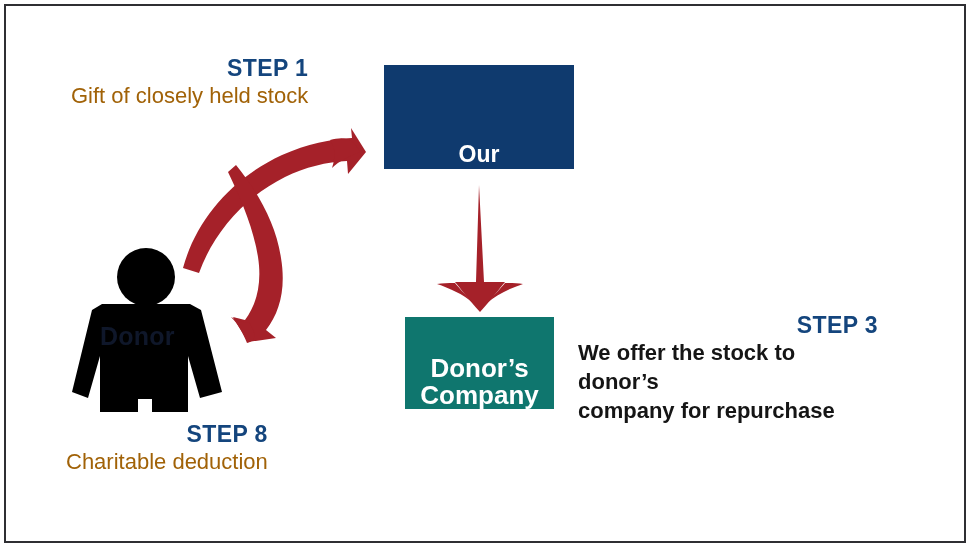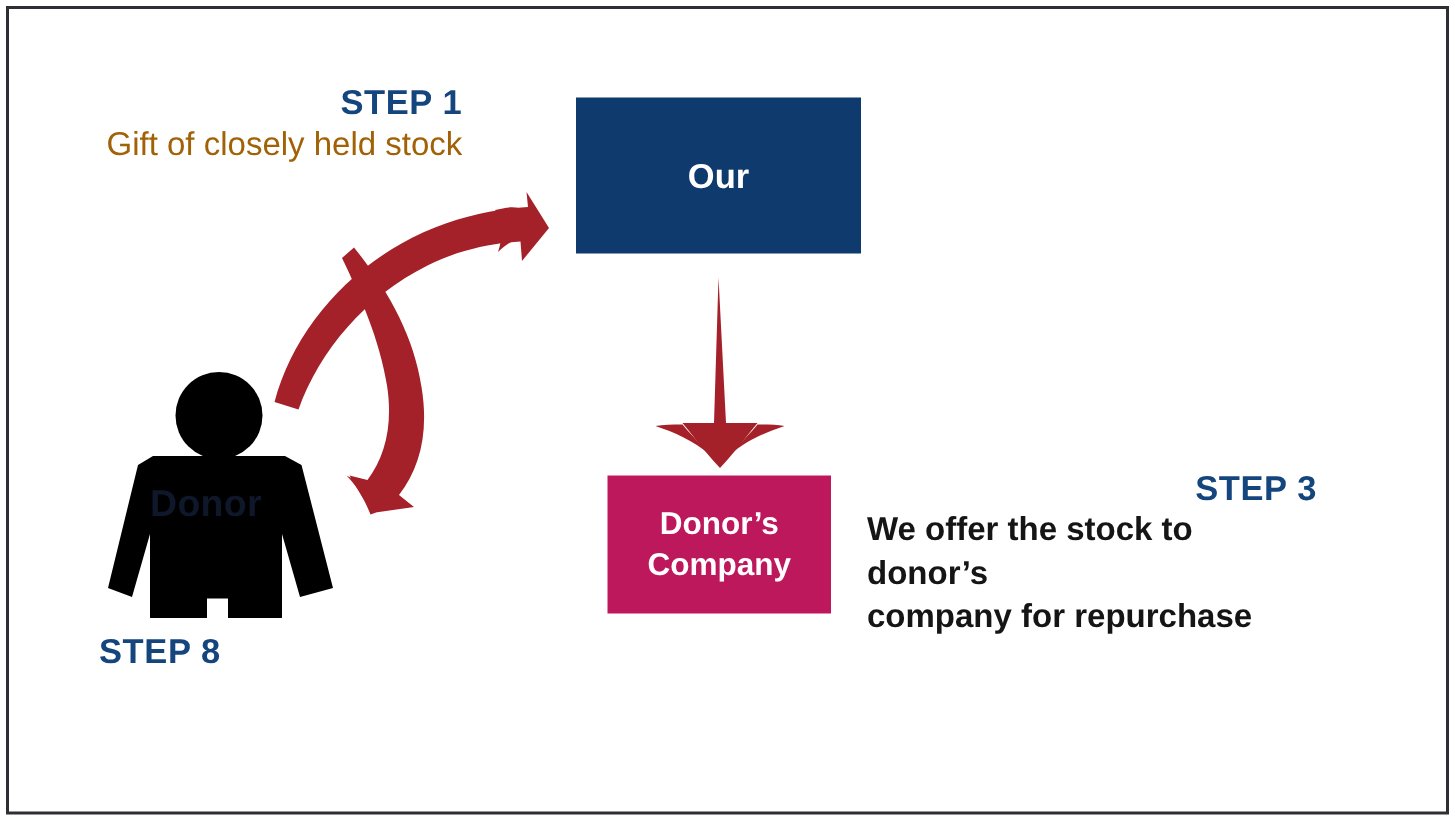--- a/index.html
+++ b/index.html
@@ -65,42 +65,42 @@
   }
 
   #step1-block { left: 71px; top: 55px; }
   #step2-block { left: 66px; top: 421px; }
   #step3-block { left: 578px; top: 312px; }
 
   
   .node-box {
     position: absolute;
     display: flex;
-    align-items: center;
+    align-items: flex-end;
     justify-content: center;
     text-align: center;
     color: #ffffff;
     font-weight: bold;
   }
   #org-box {
     left: 384px;
     top: 65px;
     width: 190px;
     height: 104px;
     background: #0f3a6e;
     font-size: 23px;
     line-height: 29px;
   }
   #company-box {
     left: 405px;
     top: 317px;
     width: 149px;
     height: 92px;
-    background: #be185d;
-    font-size: 21px;
+    background: #0f766e;
+    font-size: 26px;
     line-height: 27px;
   }
 
   
   #donor-figure {
     position: absolute;
     left: 72px;
     top: 244px;
     width: 160px;
     height: 170px;
@@ -252,20 +252,21 @@
       </div>
     </div>
 
     <div class="step-block" id="step1-block">
       <div class="step-title">STEP 1</div>
       <div class="step-desc">Gift of closely held stock</div>
     </div>
 
     <div class="step-block" id="step2-block">
       <div class="step-title">STEP 8</div>
+      <div class="step-desc">Charitable deduction</div>
     </div>
 
     <div class="step-block" id="step3-block">
       <div class="step-title">STEP 3</div>
       <div class="step-desc-wrap">
         <span>We offer the stock to donor’s</span><br>
         <span>company for repurchase</span>
       </div>
     </div>
 

